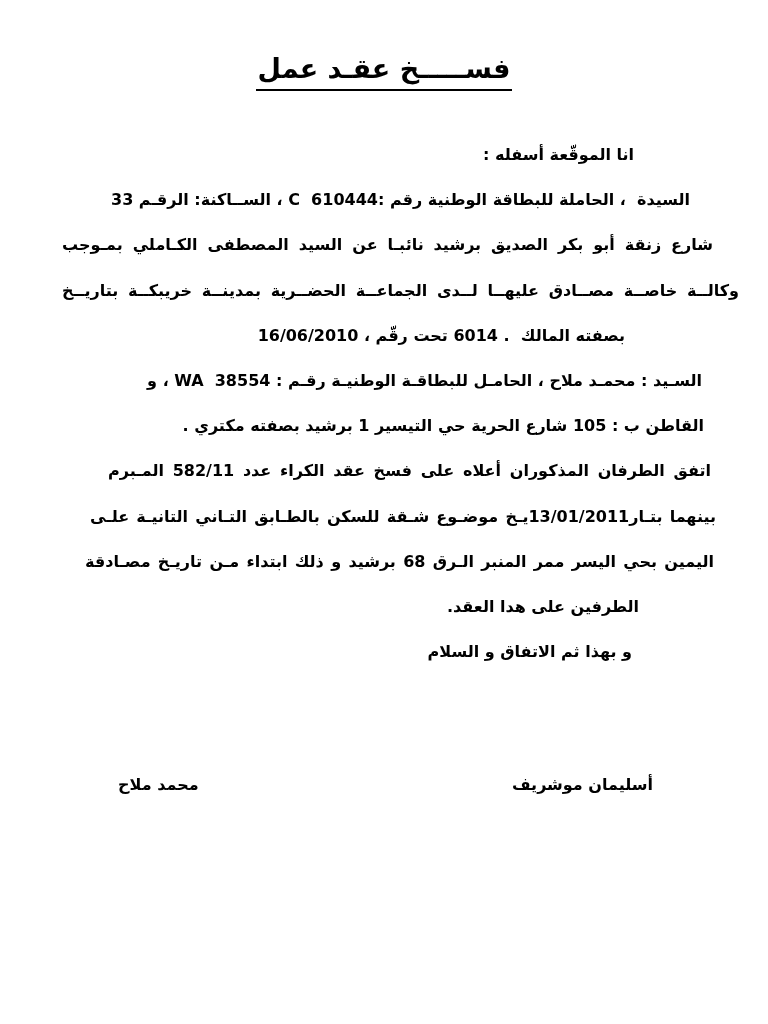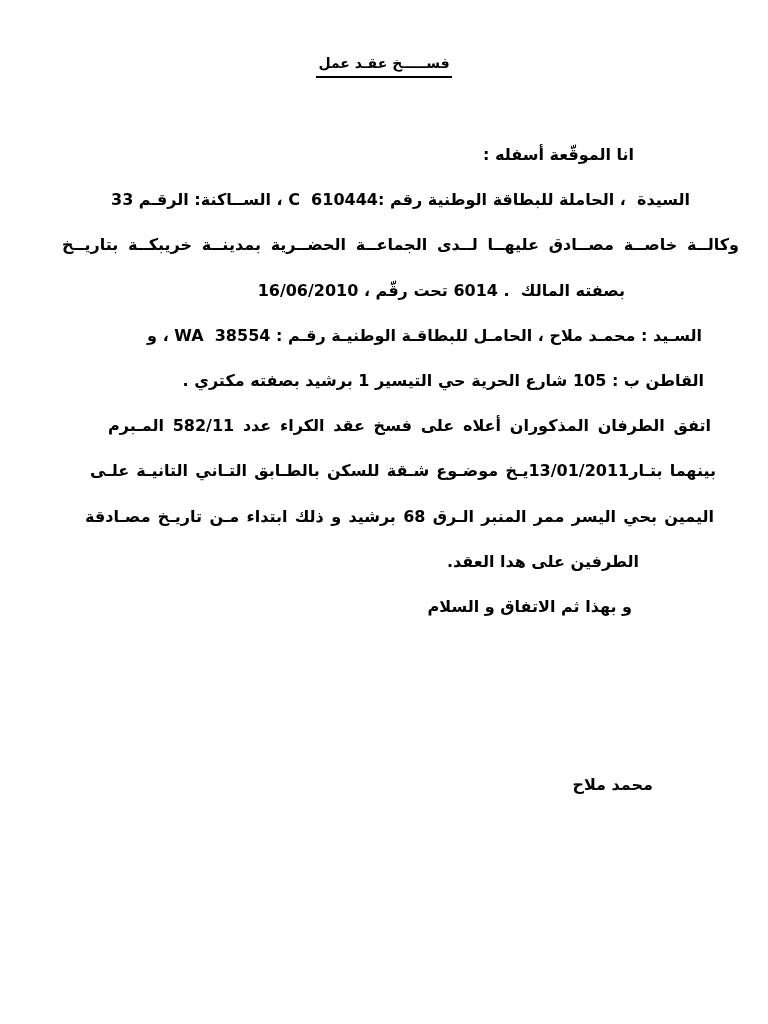--- a/index.html
+++ b/index.html
@@ -9,21 +9,21 @@
     background:#ffffff;
     color:#000000;
     font-family:"DejaVu Sans",sans-serif;
     overflow:hidden;
     margin:0 auto;
   }
   
   .title-wrap{position:absolute;top:53px;left:0;right:0;text-align:center;}
   .title-text{
     display:inline-block;
-    font-size:14px;font-weight:bold;
+    font-size:27px;font-weight:bold;
     border-bottom:2px solid #000;
     padding:0 2px 5px 2px;
     letter-spacing:.5px;
   }
   
   .body-block{position:absolute;top:132px;left:0;right:0;direction:rtl;}
   .ln{
     font-size:16px;font-weight:bold;
     line-height:45.2px;height:45.2px;
     text-align:right;white-space:pre;
@@ -61,32 +61,34 @@
 <div class="page">
 
   <div class="title-wrap">
     <span class="title-text">فســـــخ عقـد عمل</span>
   </div>
 
   <div class="body-block">
     <div class="ln ln-intro">انا الموقّعة أسفله :</div>
 
     <div class="ln ln-1">السيدة  ، الحاملة للبطاقة الوطنية رقم :C  610444 ، الســاكنة: الرقـم 33</div>
+    <div class="ln j ln-2">شارع زنقة أبو بكر الصديق  برشيد نائبـا عن السيد المصطفى الكـاملي بمـوجب</div>
     <div class="ln j ln-3">وكالــة خاصــة مصــادق عليهــا لــدى الجماعــة الحضــرية بمدينــة خريبكــة بتاريــخ</div>
     <div class="ln ln-4">بصفته المالك  . 6014 تحت رقّم ، 16/06/2010</div>
 
     <div class="ln ln-5">السـيد : محمـد ملاح ، الحامـل للبطاقـة الوطنيـة رقـم : WA  38554 ، و</div>
     <div class="ln ln-6">القاطن ب : 105 شارع الحرية حي التيسير 1 برشيد بصفته مكتري .</div>
 
     <div class="ln j ln-7">اتفق الطرفان المذكوران أعلاه  على فسخ عقد الكراء عدد 582/11 المـبرم</div>
     <div class="ln j ln-8">بينهما بتـار13/01/2011يـخ موضـوع شـقة للسكن بالطـابق التـاني التانيـة علـى</div>
     <div class="ln j ln-9">اليمين بحي اليسر ممر المنبر الـرق 68 برشيد و ذلك ابتداء مـن تاريـخ مصـادقة</div>
     <div class="ln ln-10">الطرفين على هدا العقد.</div>
 
     <div class="ln ln-11">و بهذا ثم الاتفاق و السلام</div>
 
   </div>
 
   <div class="signatures">
+    <div class="sig">أسليمان موشريف</div>
     <div class="sig">محمد ملاح</div>
   </div>
 
 </div>
 
 </body></html>

